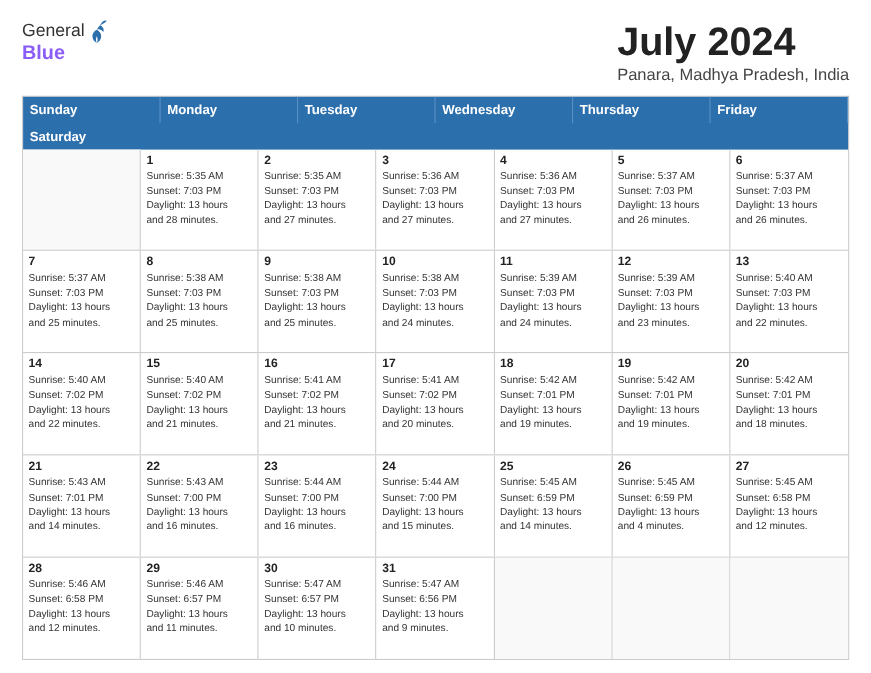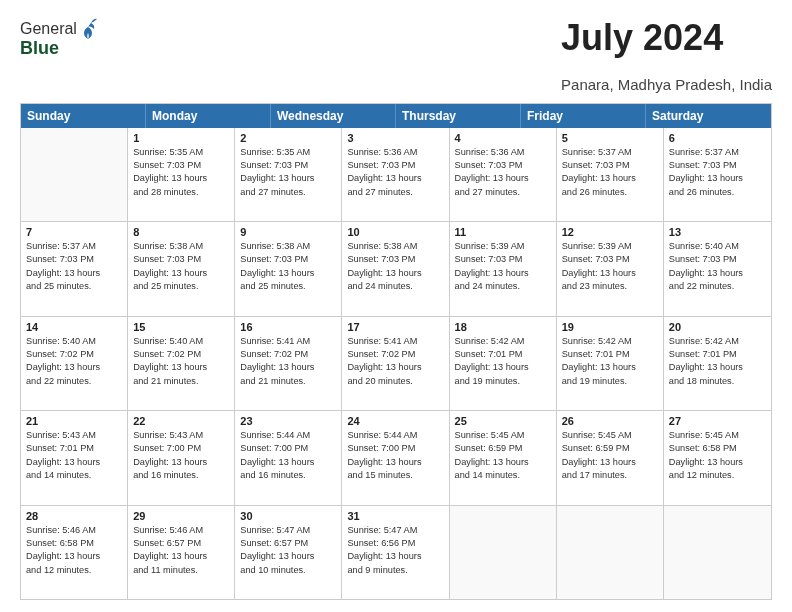--- a/index.html
+++ b/index.html
@@ -38,21 +38,21 @@
     }
     .month-title {
       font-size: 36px;
       font-weight: bold;
       color: #222;
       line-height: 1.1;
     }
     .location {
       font-size: 15px;
       color: #444;
-      margin-top: 18px;
+      margin-top: 2px;
     }
     .calendar {
       flex: 1;
       display: flex;
       flex-direction: column;
       border: 1px solid #ccc;
     }
     .cal-header {
       display: grid;
       grid-template-columns: repeat(6, 1fr);
@@ -109,33 +109,34 @@
   <div class="header">
     <div class="logo">
       <div style="display:flex;flex-direction:column;align-items:flex-start;">
         <div style="display:flex;align-items:center;">
           <span class="logo-general">General</span>
           <svg class="logo-bird" viewBox="0 0 18 22">
             <path d="M14 2 C14 2 16 0 18 1 C16 3 14 4 12 5 C14 6 16 8 15 11 C13 9 11 8 9 9 C10 7 12 5 14 2Z" fill="#2c6fad"></path>
             <path d="M9 9 C7 10 5 12 5 15 C5 18 7 20 9 21 C8 19 8 17 9 15 C10 17 10 19 9 21 C11 20 13 18 13 15 C13 12 11 10 9 9Z" fill="#2c6fad"></path>
           </svg>
         </div>
-        <span class="logo-blue" style="font-size:18px;font-weight:bold;color:#14532d;margin-top:-2px;">Blue</span>
+        <span class="logo-blue" style="font-size:18px;font-weight:bold;color:#8b5cf6;margin-top:-2px;">Blue</span>
       </div>
     </div>
     <div class="title-block">
       <div class="month-title">July 2024</div>
       <div class="location">Panara, Madhya Pradesh, India</div>
     </div>
   </div>
 
   <div class="calendar">
     <div class="cal-header" id="cal-header">
         <div class="cal-header-cell">Sunday</div>
         <div class="cal-header-cell">Monday</div>
+        <div class="cal-header-cell">Tuesday</div>
         <div class="cal-header-cell">Wednesday</div>
         <div class="cal-header-cell">Thursday</div>
         <div class="cal-header-cell">Friday</div>
         <div class="cal-header-cell">Saturday</div>
       </div>
     <div class="cal-body" id="cal-body">
         <div class="cal-row">
           <div class="cal-cell empty"></div>
           <div class="cal-cell">
             <div class="day-num">1</div>
@@ -316,21 +317,21 @@
             <div class="cell-line">Sunrise: 5:45 AM</div>
             <div class="cell-line">Sunset: 6:59 PM</div>
             <div class="cell-line">Daylight: 13 hours</div>
             <div class="cell-line">and 14 minutes.</div>
           </div>
           <div class="cal-cell">
             <div class="day-num">26</div>
             <div class="cell-line">Sunrise: 5:45 AM</div>
             <div class="cell-line">Sunset: 6:59 PM</div>
             <div class="cell-line">Daylight: 13 hours</div>
-            <div class="cell-line">and 17 minutes.</div>
+            <div class="cell-line">and 4 minutes.</div>
           </div>
           <div class="cal-cell">
             <div class="day-num">27</div>
             <div class="cell-line">Sunrise: 5:45 AM</div>
             <div class="cell-line">Sunset: 6:58 PM</div>
             <div class="cell-line">Daylight: 13 hours</div>
             <div class="cell-line">and 12 minutes.</div>
           </div>
         </div>
         <div class="cal-row">

